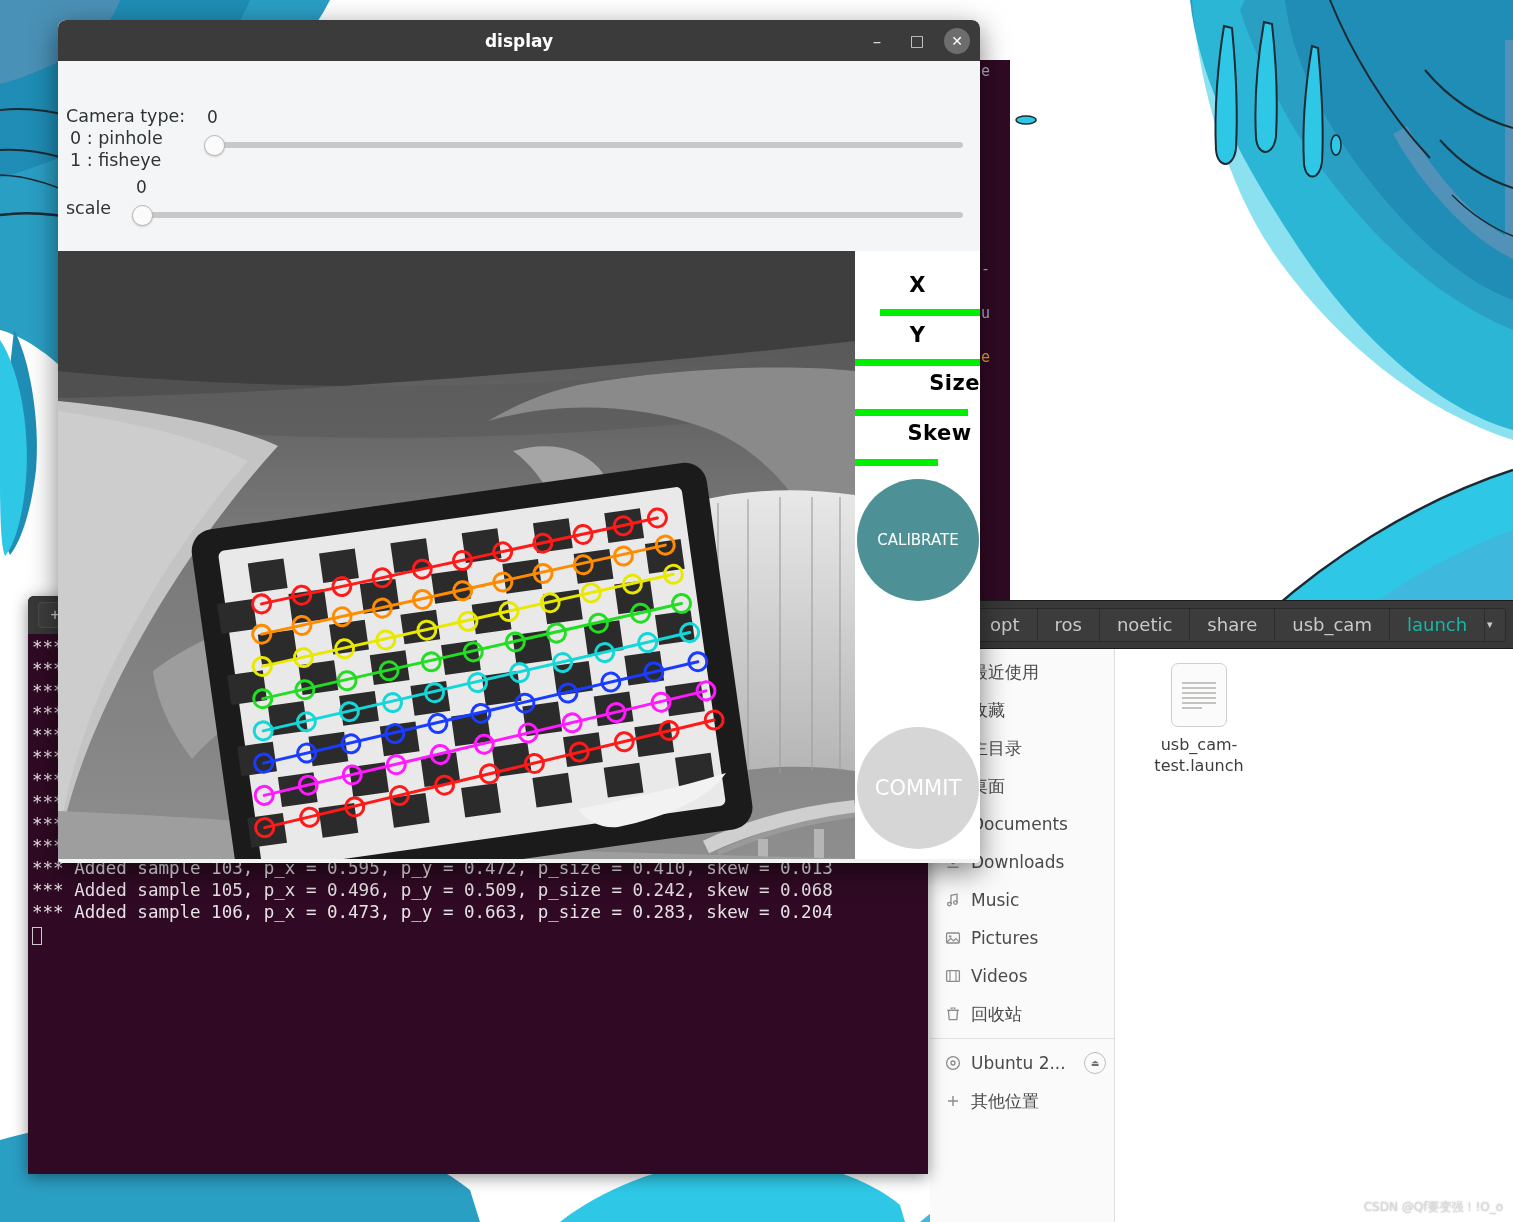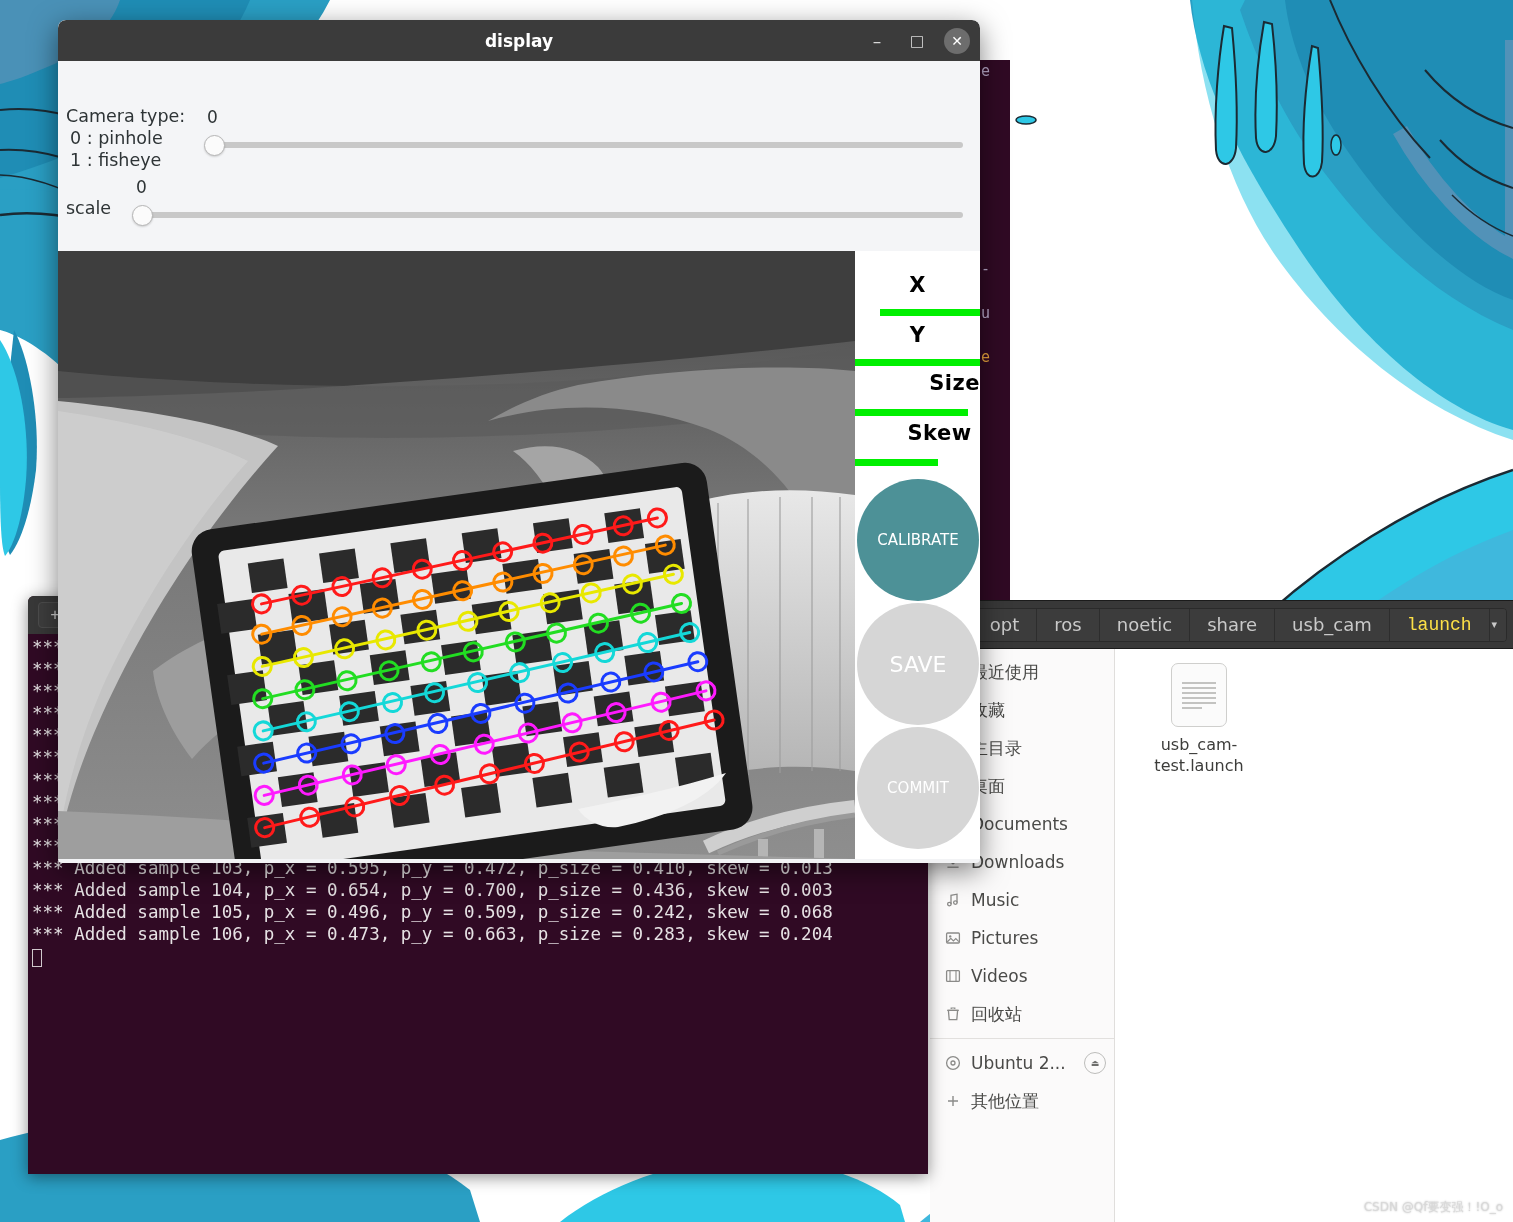--- a/index.html
+++ b/index.html
@@ -74,21 +74,21 @@
   }
   .fm-crumb {
     display: flex; align-items: center;
     padding: 0 17px;
     color: #c9c9c9;
     font-size: 18px;
     border-right: 1px solid #2d2d2d;
     background: #3c3c3c;
   }
   .fm-crumb:last-child { border-right: none; }
-  .fm-crumb.active { color: #fde047; font-family: Liberation Mono, monospace; }
+  .fm-crumb.active { color: #14b8a6; }
   .fm-crumb-caret {
     display: flex; align-items: center;
     padding: 0 12px 0 2px;
     color: #c9c9c9; font-size: 11px;
     background: #3c3c3c;
   }
   .fm-body { display: flex; height: calc(100% - 48px); }
   .fm-sidebar {
     width: 185px;
     background: #fbfafa;
@@ -548,21 +548,20 @@
       <div class="term-line">*** Added sample 94, p_x = 0.456, p_y = 0.572, p_size = 0.477, skew = 0.487</div>
       <div class="term-line">*** Added sample 95, p_x = 0.498, p_y = 0.614, p_size = 0.388, skew = 0.076</div>
       <div class="term-line">*** Added sample 96, p_x = 0.511, p_y = 0.590, p_size = 0.386, skew = 0.316</div>
       <div class="term-line">*** Added sample 97, p_x = 0.492, p_y = 0.742, p_size = 0.375, skew = 0.226</div>
       <div class="term-line">*** Added sample 98, p_x = 0.733, p_y = 0.771, p_size = 0.289, skew = 0.003</div>
       <div class="term-line">*** Added sample 99, p_x = 0.745, p_y = 0.854, p_size = 0.370, skew = 0.145</div>
       <div class="term-line">*** Added sample 100, p_x = 0.785, p_y = 0.804, p_size = 0.377, skew = 0.259</div>
       <div class="term-line">*** Added sample 101, p_x = 0.838, p_y = 0.708, p_size = 0.393, skew = 0.307</div>
       <div class="term-line">*** Added sample 102, p_x = 0.657, p_y = 0.559, p_size = 0.418, skew = 0.057</div>
       <div class="term-line">*** Added sample 103, p_x = 0.595, p_y = 0.472, p_size = 0.410, skew = 0.013</div>
-      <div class="term-line">*** Added sample 104, p_x = 0.654, p_y = 0.700, p_size = 0.436, skew = 0.003</div>
       <div class="term-line">*** Added sample 105, p_x = 0.496, p_y = 0.509, p_size = 0.242, skew = 0.068</div>
       <div class="term-line">*** Added sample 106, p_x = 0.473, p_y = 0.663, p_size = 0.283, skew = 0.204</div>
       <div class="term-line"><span class="term-cursor"></span></div>
     </div>
   </div>
 
   <div class="display-win">
 
     <div class="dw-titlebar">
       <div class="dw-title">display</div>
@@ -834,22 +833,21 @@
         <div class="sp-metric-label" style="top:72px;">Y</div>
         <div class="sp-bar" style="top:108px; left:0px; width:125px;"></div>
 
         <div class="sp-metric-label" style="top:120px;text-align:right;">Size</div>
         <div class="sp-bar" style="top:158px; left:0px; width:113px;"></div>
 
         <div class="sp-metric-label" style="top:170px;padding-left:44px;">Skew</div>
         <div class="sp-bar" style="top:208px; left:0px; width:83px;"></div>
 
         <div class="sp-circle calibrate" style="top:228px; left:2px; width:122px; height:122px; font-size:15px;">CALIBRATE</div>
-        <div class="sp-circle inactive" style="top:352px; left:2px; width:122px; height:122px; font-size:22px;">SAVE</div>
-        <div class="sp-circle inactive" style="top:476px; left:2px; width:122px; height:122px; font-size:15px;">COMMIT</div>
+        <div class="sp-circle inactive" style="top:476px; left:2px; width:122px; height:122px; font-size:21px;">COMMIT</div>
       </div>
     </div>
 
     <div class="dw-footer"></div>
   </div>
 
   <div class="watermark">CSDN @Qf要变强！!O_o</div>
 
 </div>
 

